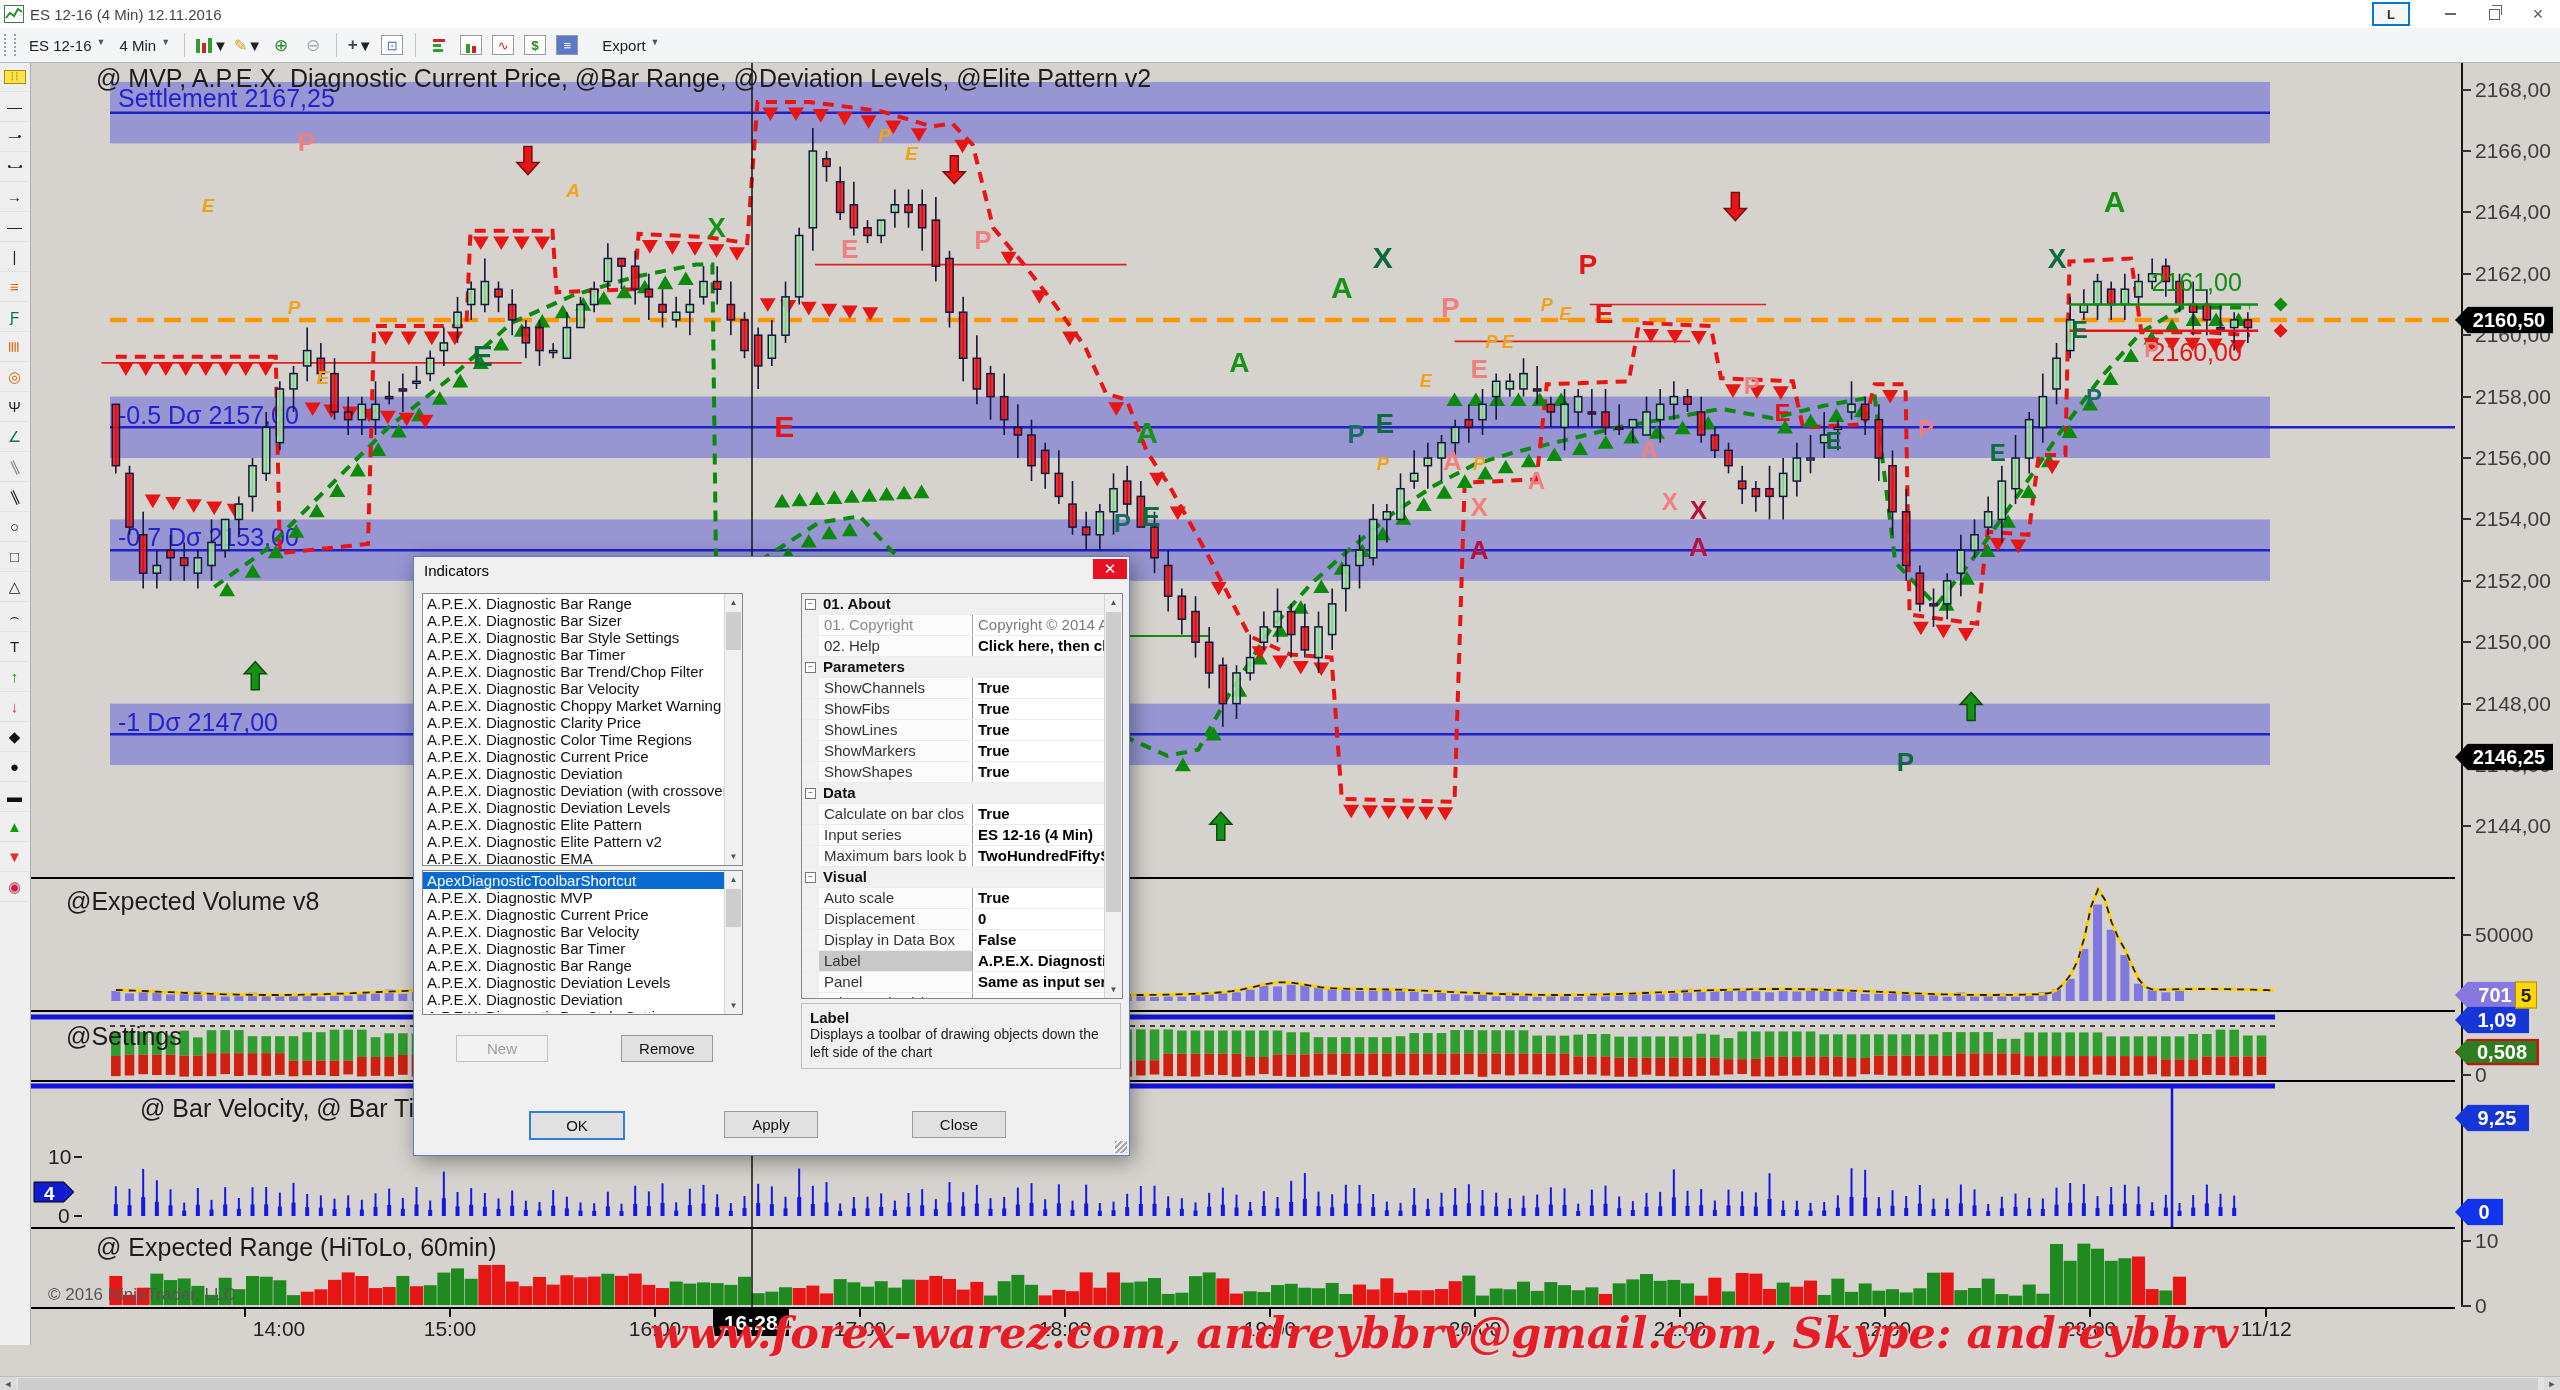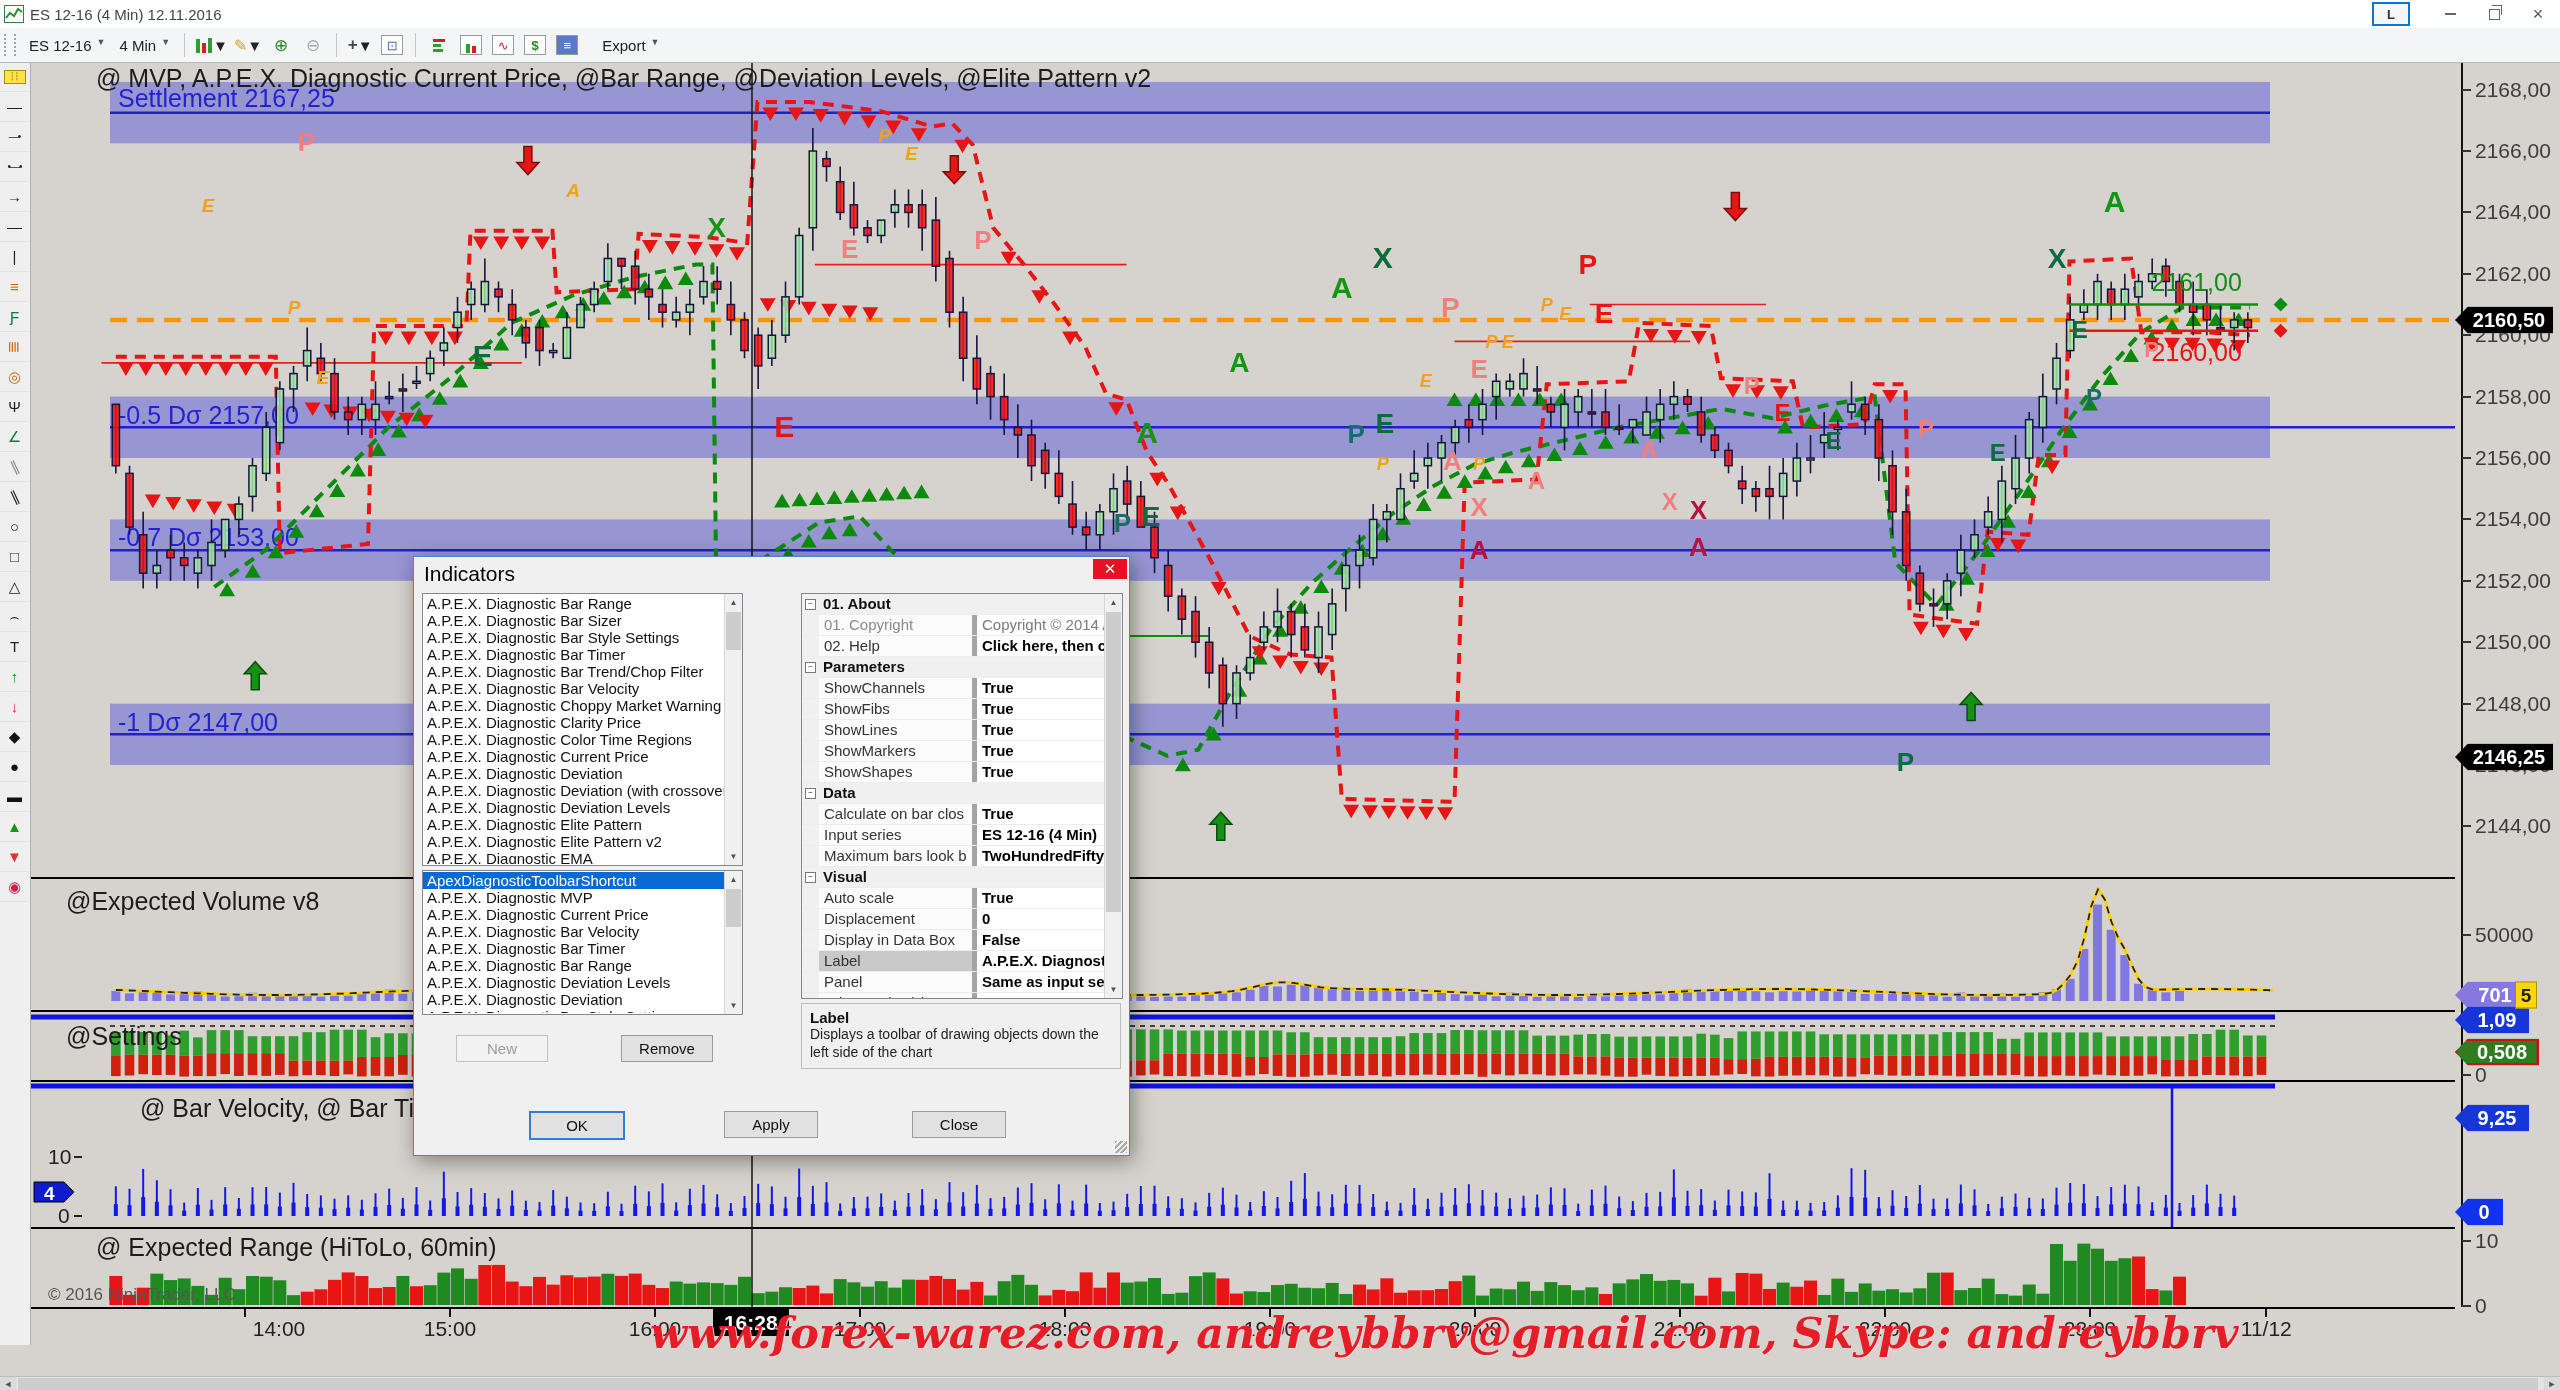--- a/index.html
+++ b/index.html
@@ -83,40 +83,40 @@
   
   .hscroll{position:absolute;left:0;top:1376px;width:2560px;height:14px;background:#e3e3e3;
            border-top:1px solid #bdbdbd;z-index:30;}
   .hs-btn{position:absolute;top:0;width:16px;height:14px;display:flex;align-items:center;justify-content:center;
           font-size:9px;color:#555;background:#dadada;}
   .hs-thumb{position:absolute;left:18px;top:1px;width:2520px;height:12px;background:#cdcdcd;}
   
   .dialog{position:absolute;left:413px;top:556px;width:715px;height:598px;background:#f0f0f0;
           border:1px solid #5a82b5;box-shadow:3px 5px 20px rgba(0,0,0,.4);z-index:50;font-size:15px;color:#111;}
   .dlg-title{position:absolute;left:0;top:0;width:100%;height:27px;background:#f0f0f0;}
-  .dlg-title-text{position:absolute;left:10px;top:5px;font-size:21px;color:#000;}
+  .dlg-title-text{position:absolute;left:10px;top:5px;font-size:15px;color:#000;}
   .dlg-close{position:absolute;right:2px;top:2px;width:34px;height:20px;background:#e81123;color:#fff;
              display:flex;align-items:center;justify-content:center;font-size:15px;}
   .listbox{position:absolute;left:8px;background:#fff;border:1px solid #828790;overflow:hidden;}
   .lb-item{height:17px;line-height:17px;padding-left:4px;white-space:nowrap;font-size:15px;color:#111;}
   .lb-item.sel{background:#0a6ad4;color:#fff;}
   .vscroll{position:absolute;right:0;top:0;width:17px;height:100%;background:#f0f0f0;border-left:1px solid #d5d5d5;}
   .vs-arrow{position:absolute;left:0;width:17px;height:17px;display:flex;align-items:center;justify-content:center;
             font-size:8px;color:#505050;background:#f0f0f0;}
   .vs-thumb{position:absolute;left:1px;width:15px;background:#cdcdcd;}
   .dlg-btn{position:absolute;height:25px;background:#e1e1e1;border:1px solid #9c9c9c;
            display:flex;align-items:center;justify-content:center;font-size:15px;color:#111;}
   .dlg-btn.focused{border:2px solid #2f7fd6;}
   .dlg-btn.disabled{color:#9d9d9d;background:#f2f2f2;border-color:#c2c2c2;}
   .propgrid{position:absolute;left:387px;top:36px;width:320px;height:404px;background:#fff;
             border:1px solid #828790;overflow:hidden;}
   .pg-row{display:flex;height:20px;line-height:20px;border-bottom:1px solid #ececec;font-size:15px;}
   .pg-gutter{width:17px;background:#f0f0f0;display:flex;align-items:center;justify-content:center;}
   .pg-cat{flex:1;background:#f0f0f0;font-weight:bold;padding-left:4px;white-space:nowrap;overflow:hidden;}
-  .pg-name{width:148px;padding-left:5px;color:#333;border-right:5px solid #a3a3a3;white-space:nowrap;overflow:hidden;background:#fbfbfb;}
+  .pg-name{width:148px;padding-left:5px;color:#333;border-right:1px solid #a3a3a3;white-space:nowrap;overflow:hidden;background:#fbfbfb;}
   .pg-name.muted{color:#8a8a8a;}
   .pg-name.selgray{background:#c9c9c9;}
   .pg-val{flex:1;padding-left:5px;font-weight:bold;color:#000;white-space:nowrap;overflow:hidden;}
   .pg-val.muted{color:#7a7a7a;font-weight:normal;}
   .pg-box{width:9px;height:9px;border:1px solid #777;background:#fff;font-size:8px;line-height:7px;text-align:center;color:#333;}
   .descbox{position:absolute;left:387px;top:446px;width:320px;height:66px;background:#f0f0f0;
            border:1px solid #bdbdbd;padding:5px 8px;box-sizing:border-box;}
   .descbox b{display:block;font-size:15px;}
   .descbox span{font-size:14px;color:#222;line-height:1.25;display:block;}
   .grip{position:absolute;right:2px;bottom:2px;width:12px;height:12px;

